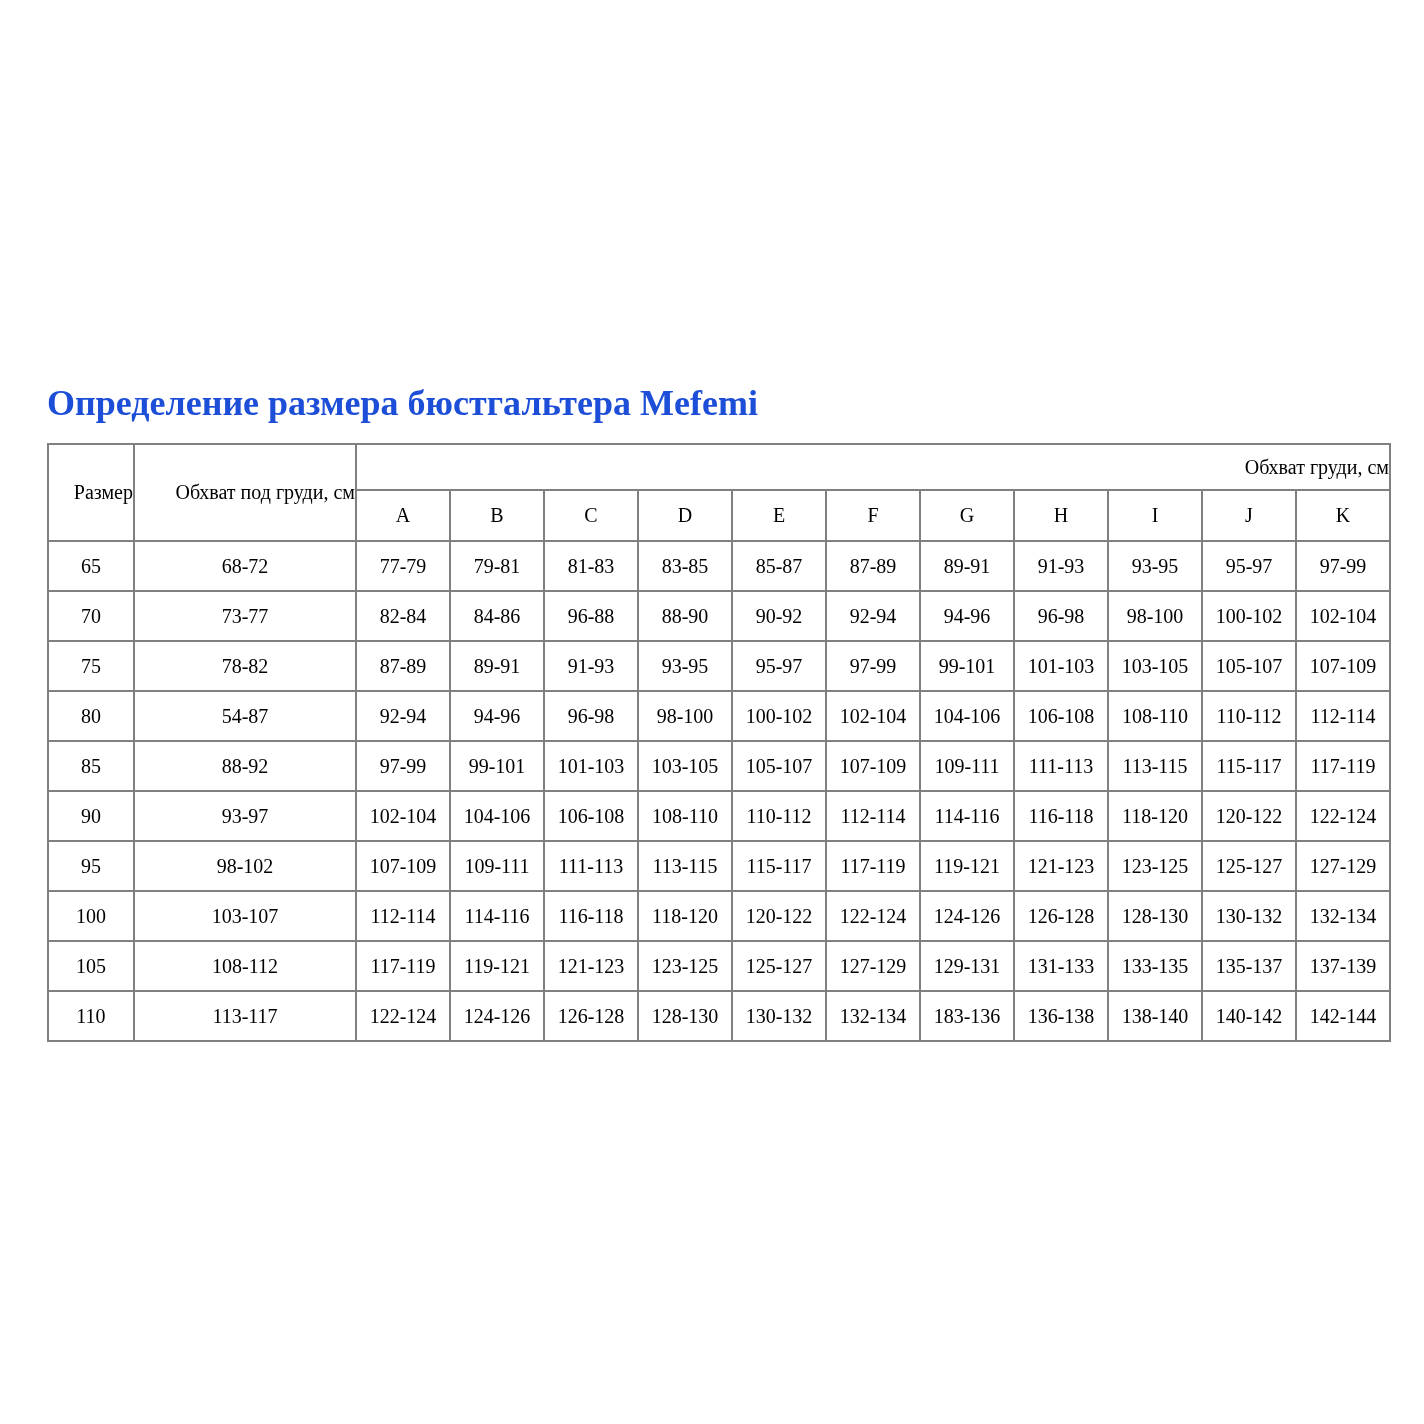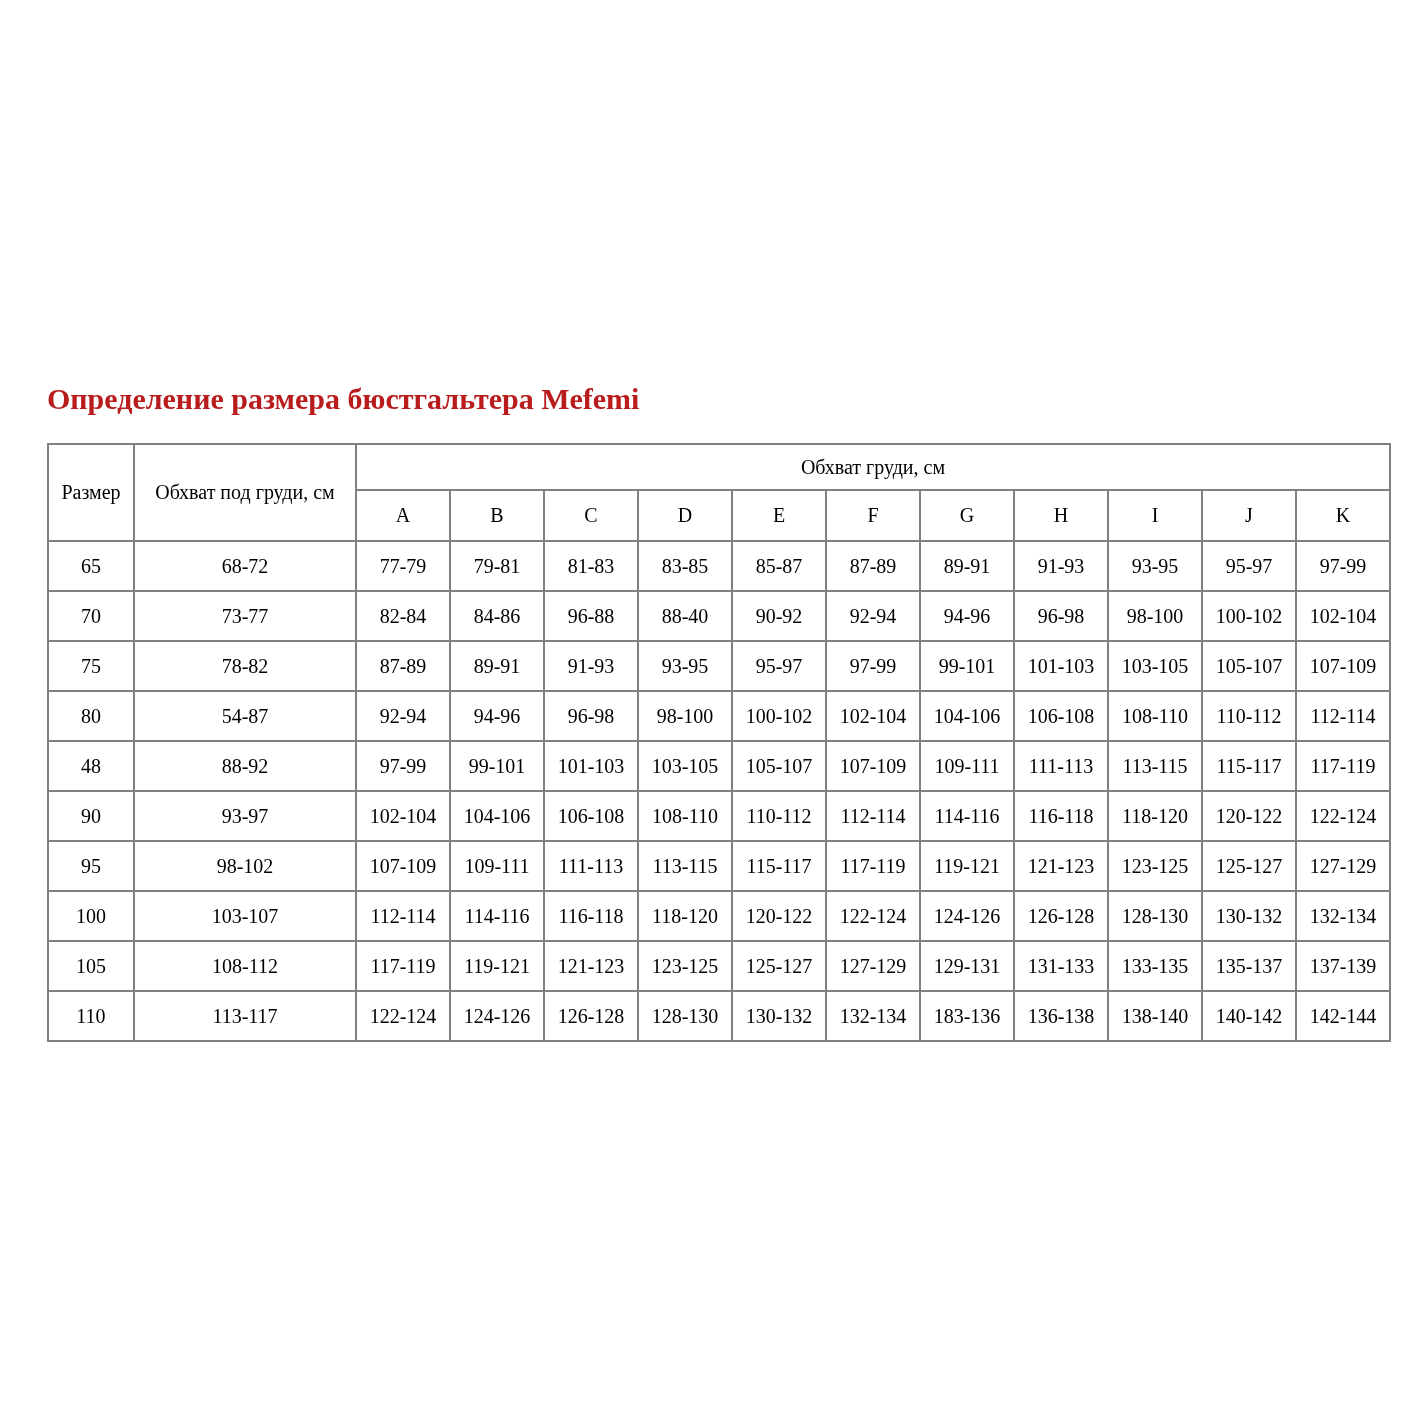--- a/index.html
+++ b/index.html
@@ -14,23 +14,23 @@
     background: #ffffff;
     color: #000000;
     font-family: "Liberation Serif", "DejaVu Serif", serif;
     overflow: hidden;
   }
   .doc-title {
     position: absolute;
     left: 47px;
     top: 382px;
     margin: 0;
-    font-size: 30px;
+    font-size: 36px;
     font-weight: bold;
-    color: #b91c1c;
+    color: #1d4ed8;
     white-space: nowrap;
     text-align: center;
   }
   table.size-chart {
     position: absolute;
     left: 47px;
     top: 443px;
     border-collapse: collapse;
     table-layout: fixed;
     background: #ffffff;
@@ -43,21 +43,21 @@
     text-align: center;
     vertical-align: middle;
     padding: 0;
     color: #000000;
     background: #ffffff;
     overflow: hidden;
   }
   col.c-size      { width: 86px; }
   col.c-underbust { width: 222px; }
   col.c-cup       { width: 94px; }
-  thead tr.span-row th    { height: 44px; }
+  thead tr.span-row th    { height: 44px; text-align: right; }
   thead tr.letters-row th { height: 49px; }
   tbody tr td             { height: 48px; }
 </style>
 </head>
 <body>
 
 <div class="page">
   <h1 class="doc-title">Определение размера бюстгальтера Mefemi</h1>
 
   <table class="size-chart">
@@ -111,21 +111,21 @@
           <td>93-95</td>
           <td>95-97</td>
           <td>97-99</td>
         </tr>
         <tr>
           <td>70</td>
           <td>73-77</td>
           <td>82-84</td>
           <td>84-86</td>
           <td>96-88</td>
-          <td>88-40</td>
+          <td>88-90</td>
           <td>90-92</td>
           <td>92-94</td>
           <td>94-96</td>
           <td>96-98</td>
           <td>98-100</td>
           <td>100-102</td>
           <td>102-104</td>
         </tr>
         <tr>
           <td>75</td>
@@ -151,21 +151,21 @@
           <td>98-100</td>
           <td>100-102</td>
           <td>102-104</td>
           <td>104-106</td>
           <td>106-108</td>
           <td>108-110</td>
           <td>110-112</td>
           <td>112-114</td>
         </tr>
         <tr>
-          <td>48</td>
+          <td>85</td>
           <td>88-92</td>
           <td>97-99</td>
           <td>99-101</td>
           <td>101-103</td>
           <td>103-105</td>
           <td>105-107</td>
           <td>107-109</td>
           <td>109-111</td>
           <td>111-113</td>
           <td>113-115</td>

